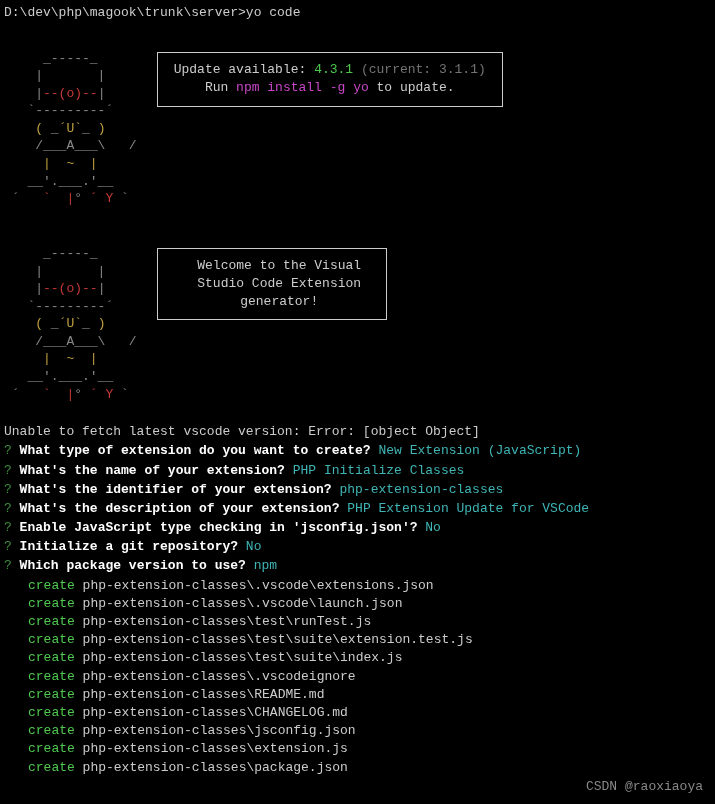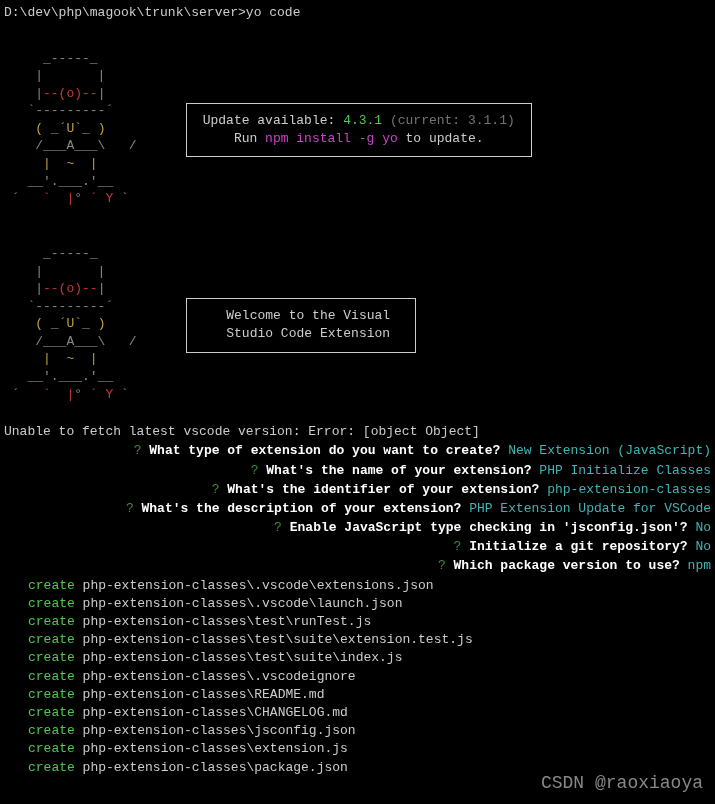--- a/index.html
+++ b/index.html
@@ -18,24 +18,23 @@
       height: 804px;
       overflow: hidden;
       position: relative;
     }
     .prompt-line {
       color: #ccc;
       margin-bottom: 2px;
     }
     .yo-section {
       display: flex;
-      align-items: center;
+      align-items: flex-start;
       margin-top: 10px;
       margin-bottom: 20px;
-      gap: 29px;
     }
     .ascii-art {
       white-space: pre;
       color: #888;
       font-size: 13px;
       line-height: 1.35;
       margin-right: 20px;
     }
     .ascii-art .red { color: #c43838; }
     .ascii-art .yellow { color: #bfa040; }
@@ -44,33 +43,33 @@
       padding: 8px 16px;
       color: #ccc;
       text-align: center;
       margin-top: 20px;
       min-width: 340px;
     }
     .message-box .green { color: #4ec94e; }
     .message-box .magenta { color: #c846c8; }
     .message-box .dim { color: #737373; }
     .error-line { color: #ccc; margin-top: 4px;}
-    .q-line { margin: 1px 0; text-align: right; }
+    .q-line { margin: 1px 0; }
     .q-mark { color: #3d8d3d; }
     .q-text { color: #fff; font-weight: bold; }
     .q-answer { color: #3fb5b5; }
     .create-line { margin: 0 0; padding-left: 24px; }
     .create-word { color: #4ec94e; }
     .create-path { color: #ccc; }
     .watermark {
       position: absolute;
       bottom: 8px;
       right: 12px;
       color: #888;
-      font-size: 18px;
+      font-size: 13px;
     }
   </style>
 </head>
 <body>
 
 <div class="prompt-line">D:\dev\php\magook\trunk\server&gt;yo code</div>
 
 <div class="yo-section">
   <div class="ascii-art" id="ascii1">
      _-----_     
@@ -99,20 +98,21 @@
     |<span class="red">--(o)--</span>|    
    `---------´   
     <span class="yellow">( </span>_<span class="yellow">´U`</span>_<span class="yellow"> )</span>    
     /___A___\   /
      <span class="yellow">|  ~  |</span>     
    __'.___.'__   
  ´   <span class="red">`  |</span>° <span class="red">´ Y</span> ` </div>
   <div class="message-box" style="min-width:230px;padding-left:31px;">
     <div>Welcome to the Visual</div>
     <div>Studio Code Extension</div>
+    <div>generator!</div>
   </div>
 </div>
 
 <div class="error-line">Unable to fetch latest vscode version: Error: [object Object]</div>
 
 <div id="questions">
     <div class="q-line"><span class="q-mark">?</span><span class="q-text"> What type of extension do you want to create? </span><span class="q-answer">New Extension (JavaScript)</span></div>
     <div class="q-line"><span class="q-mark">?</span><span class="q-text"> What's the name of your extension? </span><span class="q-answer">PHP Initialize Classes</span></div>
     <div class="q-line"><span class="q-mark">?</span><span class="q-text"> What's the identifier of your extension? </span><span class="q-answer">php-extension-classes</span></div>
     <div class="q-line"><span class="q-mark">?</span><span class="q-text"> What's the description of your extension? </span><span class="q-answer">PHP Extension Update for VSCode</span></div>

